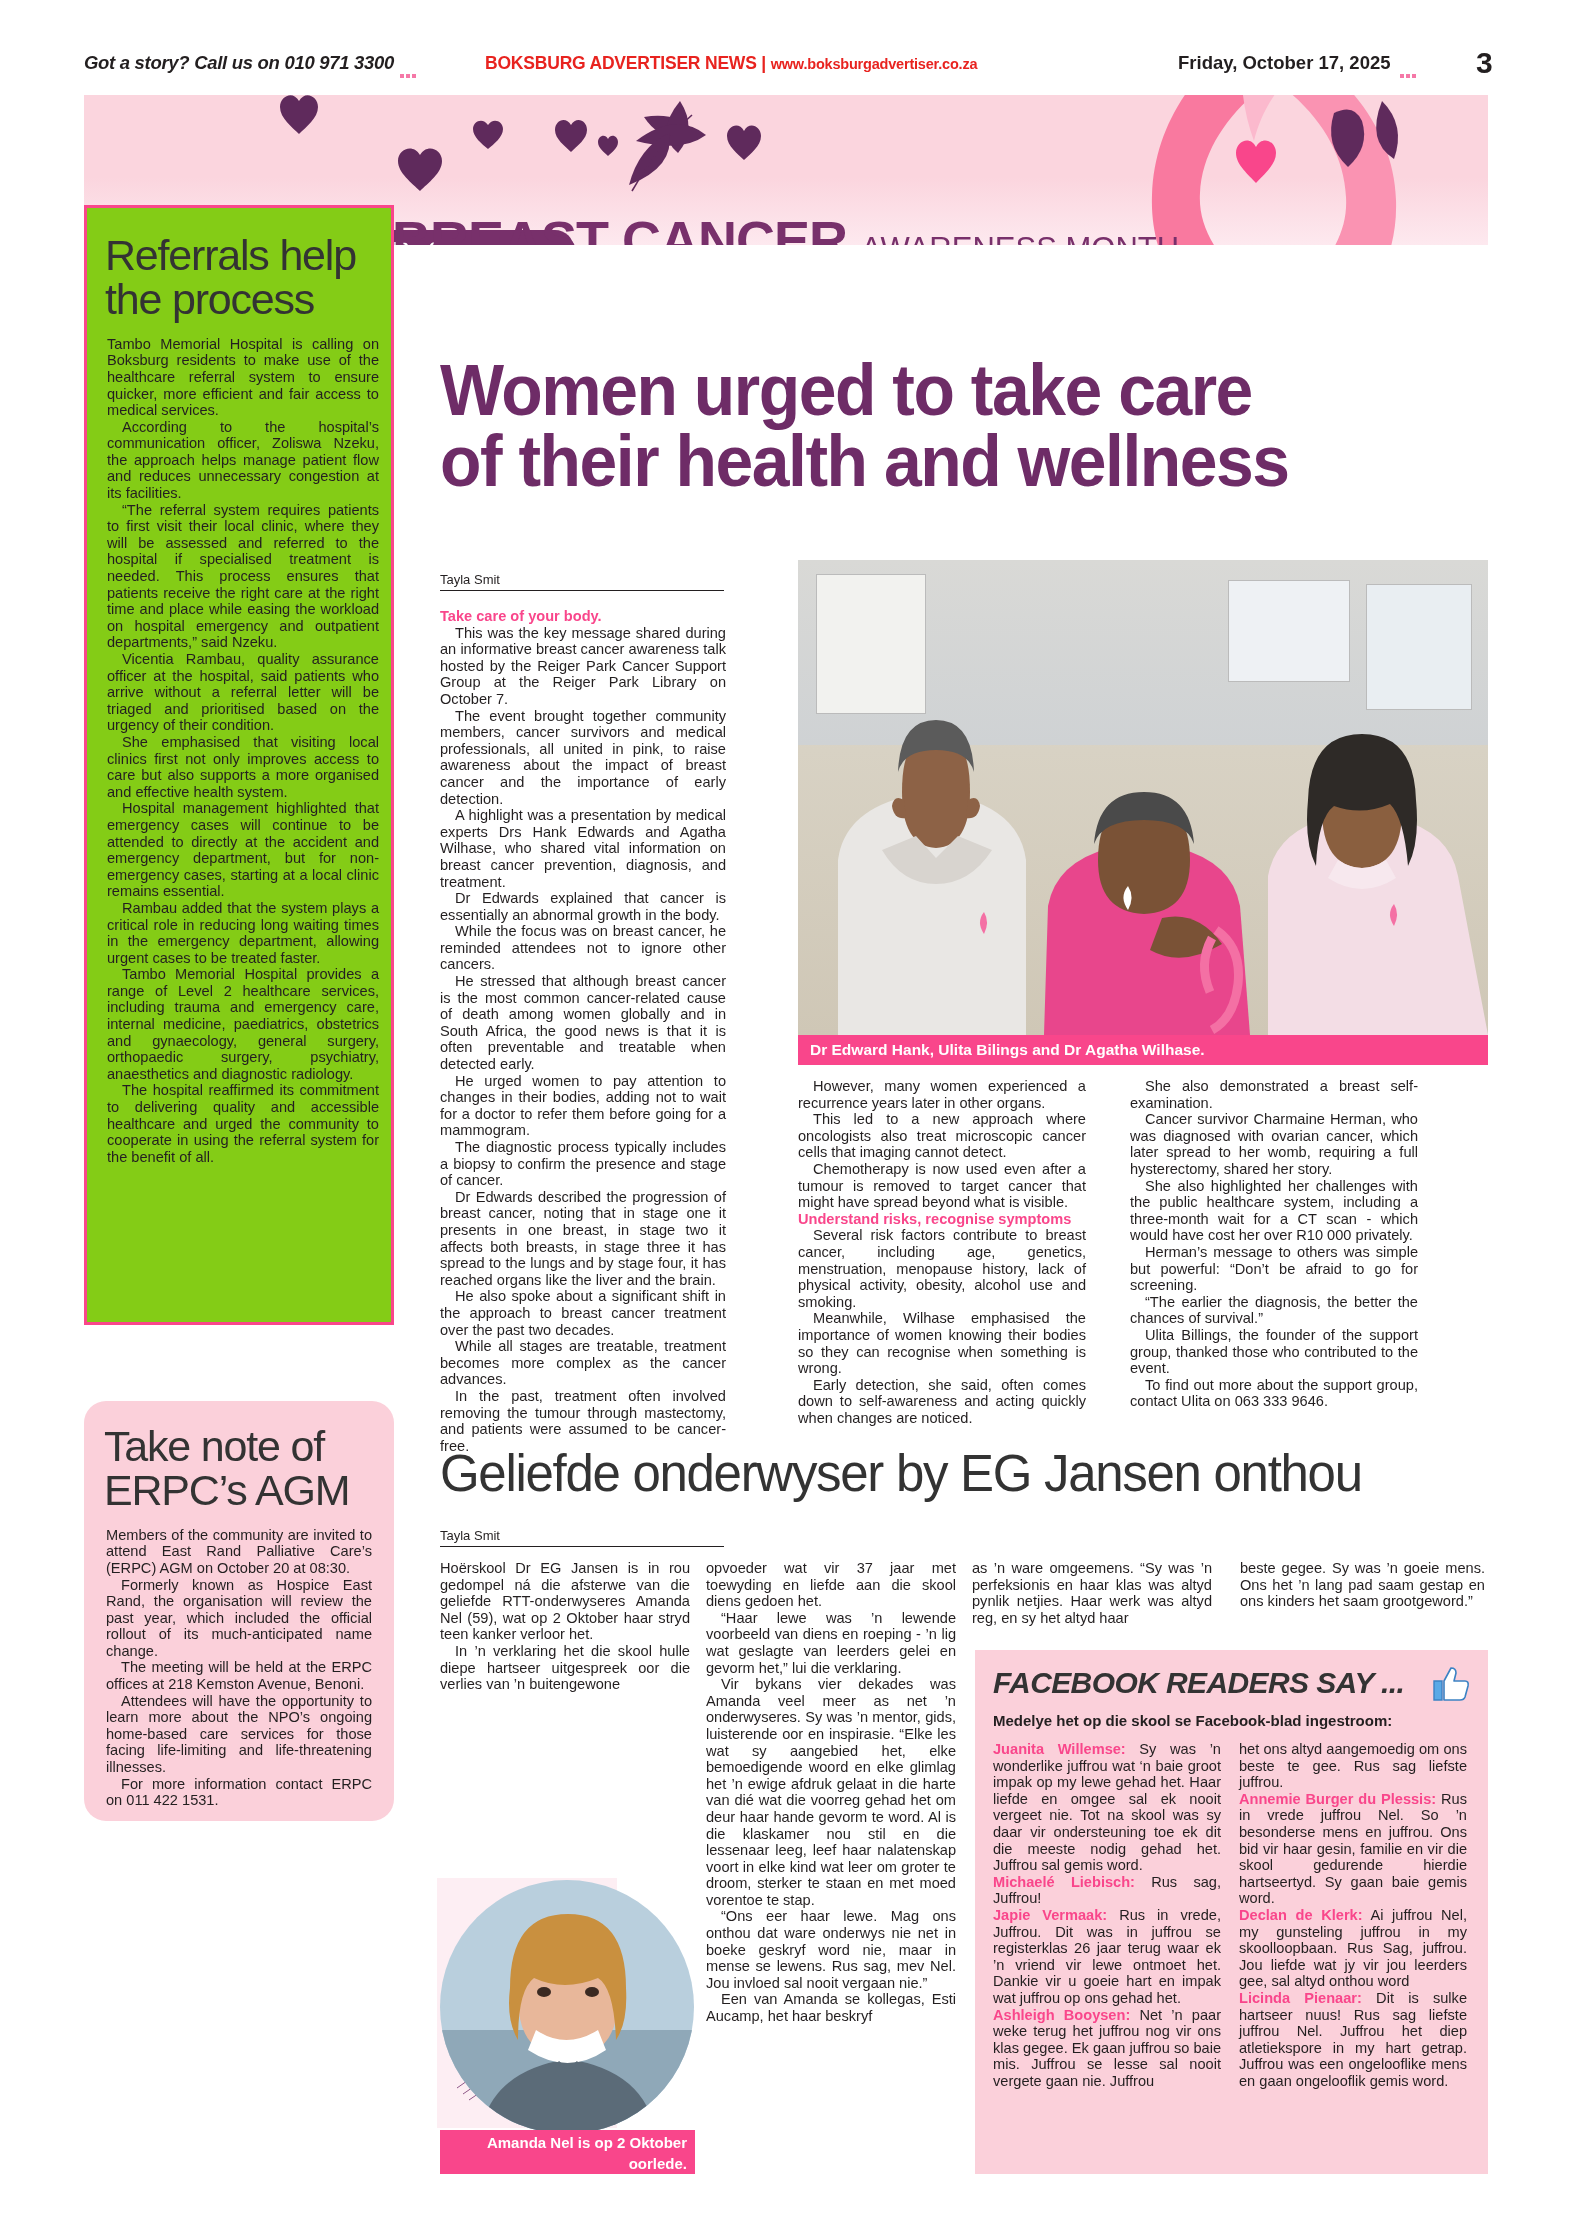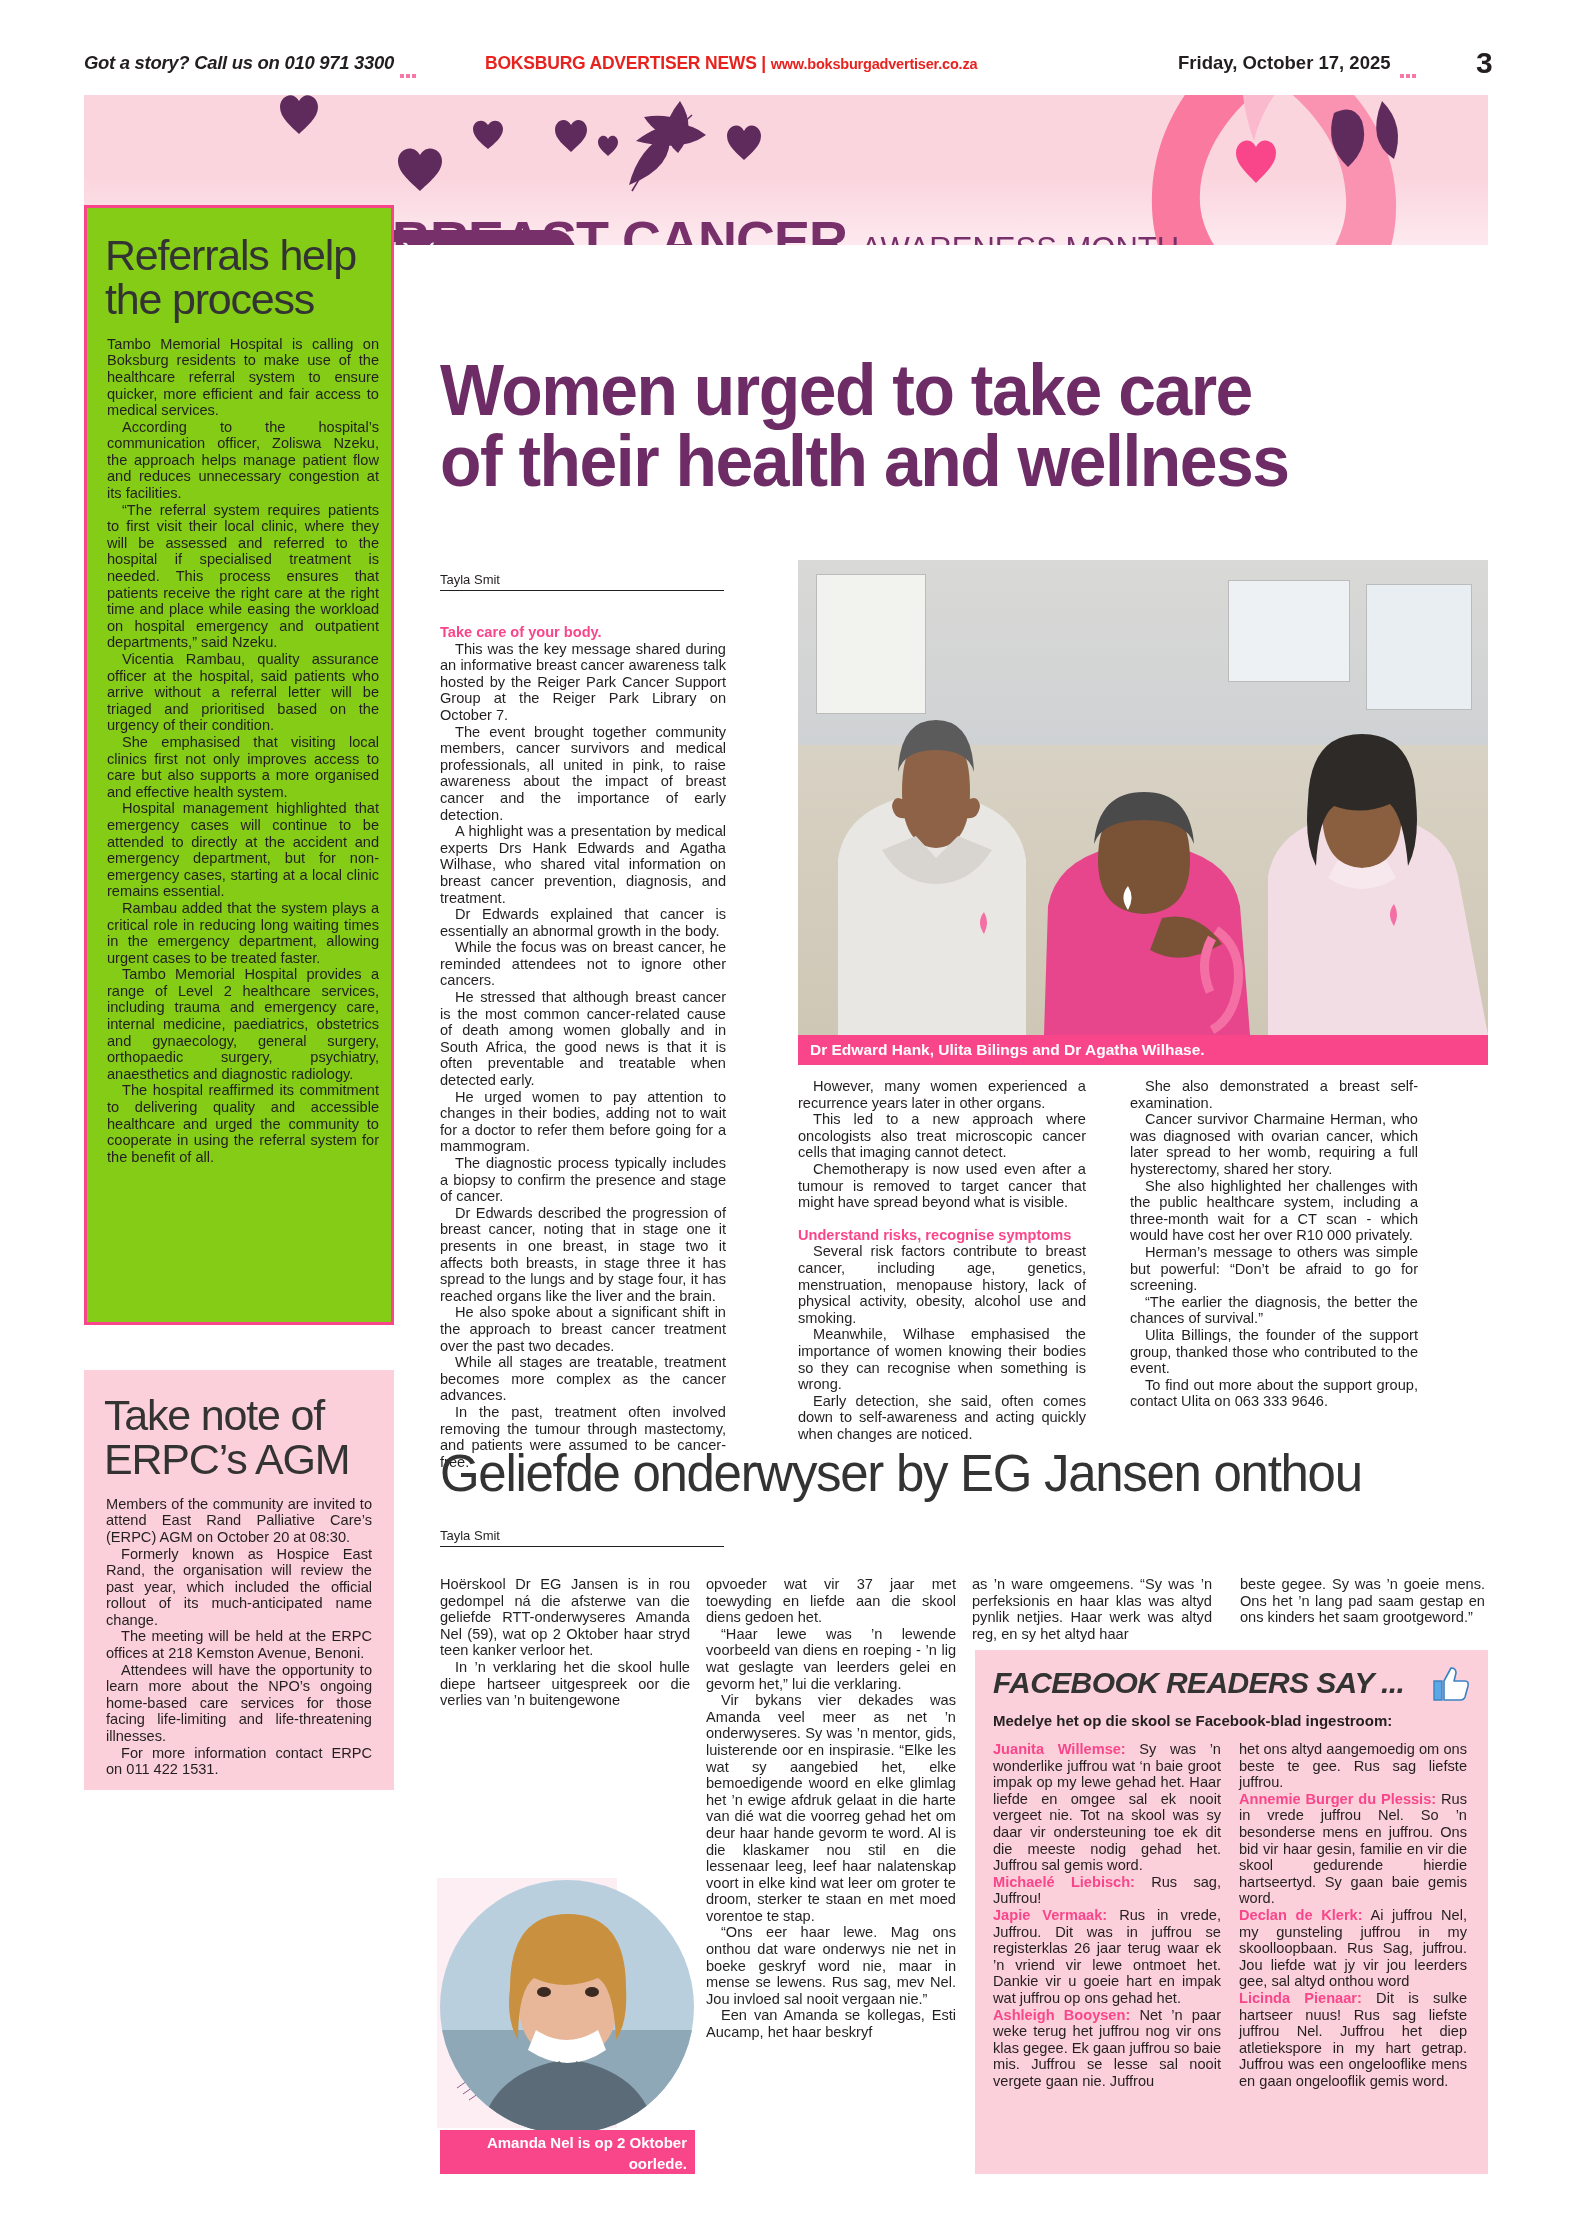--- a/index.html
+++ b/index.html
@@ -41,41 +41,41 @@
   .lbox{position:absolute;left:84px;top:205px;width:310px;height:1120px;
     border:3px solid #f9468b;background:#84cc16;box-sizing:border-box;}
   .lbox h2{margin:0;padding:26px 18px 0 18px;font-size:43px;line-height:1.02;
     font-weight:normal;color:#333;letter-spacing:-1.2px;}
   .lbox .body{padding:14px 12px 0 20px;}
 
   .body p{margin:0;font-size:14.6px;line-height:16.6px;text-align:justify;
     color:#231f20;text-indent:15px;hyphens:none;}
   .body p.first{text-indent:0;}
 
-  .pinkbox{position:absolute;left:84px;top:1370px;width:310px;height:420px;
-    background:#fbd0da;box-sizing:border-box;}
+  .pinkbox{position:absolute;left:84px;top:1401px;width:310px;height:420px;
+    background:#fbd0da;box-sizing:border-box;border-radius:22px;}
   .pinkbox h2{margin:0;padding:24px 20px 0 20px;font-size:43px;line-height:1.02;
     font-weight:normal;color:#333;letter-spacing:-1.2px;}
   .pinkbox .body{padding:14px 22px 0 22px;}
 
   
   .mainhead{position:absolute;left:440px;top:355px;width:1045px;
     color:#6e2c67;font-weight:bold;font-size:73px;line-height:0.97;
     letter-spacing:-1.6px;font-family:"Liberation Sans Narrow","Liberation Sans",sans-serif;
     transform:scaleX(0.93);transform-origin:left top;}
 
   
   .byline{position:absolute;font-size:13px;color:#231f20;font-weight:normal;}
   .byline-rule{position:absolute;height:1px;background:#231f20;}
 
   
   .col{position:absolute;}
   .col p{margin:0;font-size:14.6px;line-height:16.6px;text-align:justify;
     text-indent:15px;color:#231f20;}
-  .col p.noindent{text-indent:0;margin-top:16px;}
+  .col p.noindent{text-indent:0;}
   .subhead{color:#f9468b;font-weight:bold;font-size:14.6px;line-height:16.6px;}
 
   
   .photo{position:absolute;left:798px;top:560px;width:690px;height:475px;overflow:hidden;
     background:#cdbfae;}
   .photo .wall{position:absolute;inset:0;
     background:linear-gradient(180deg,#e7e3d8 0%,#d8d2c4 40%,#cfc7b6 100%);}
   .photo .board{position:absolute;left:0;top:0;width:690px;height:185px;
     background:linear-gradient(180deg,#d9d9d6 0%,#cfd2d4 100%);}
   .photo .poster{position:absolute;background:#f2f2ef;border:1px solid #bbb;}

